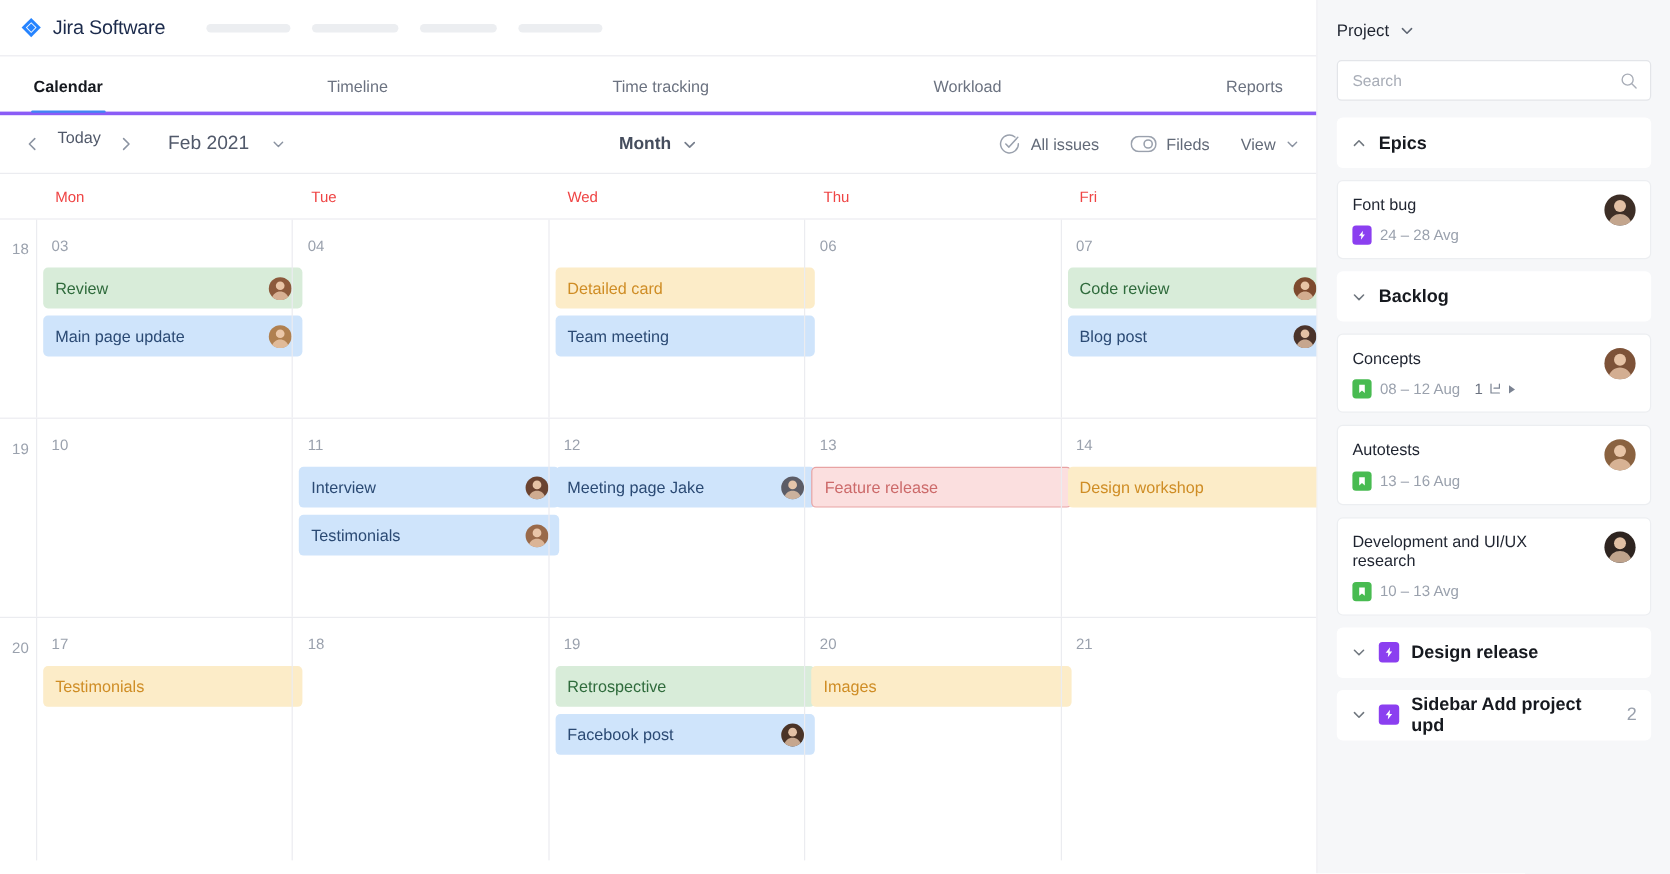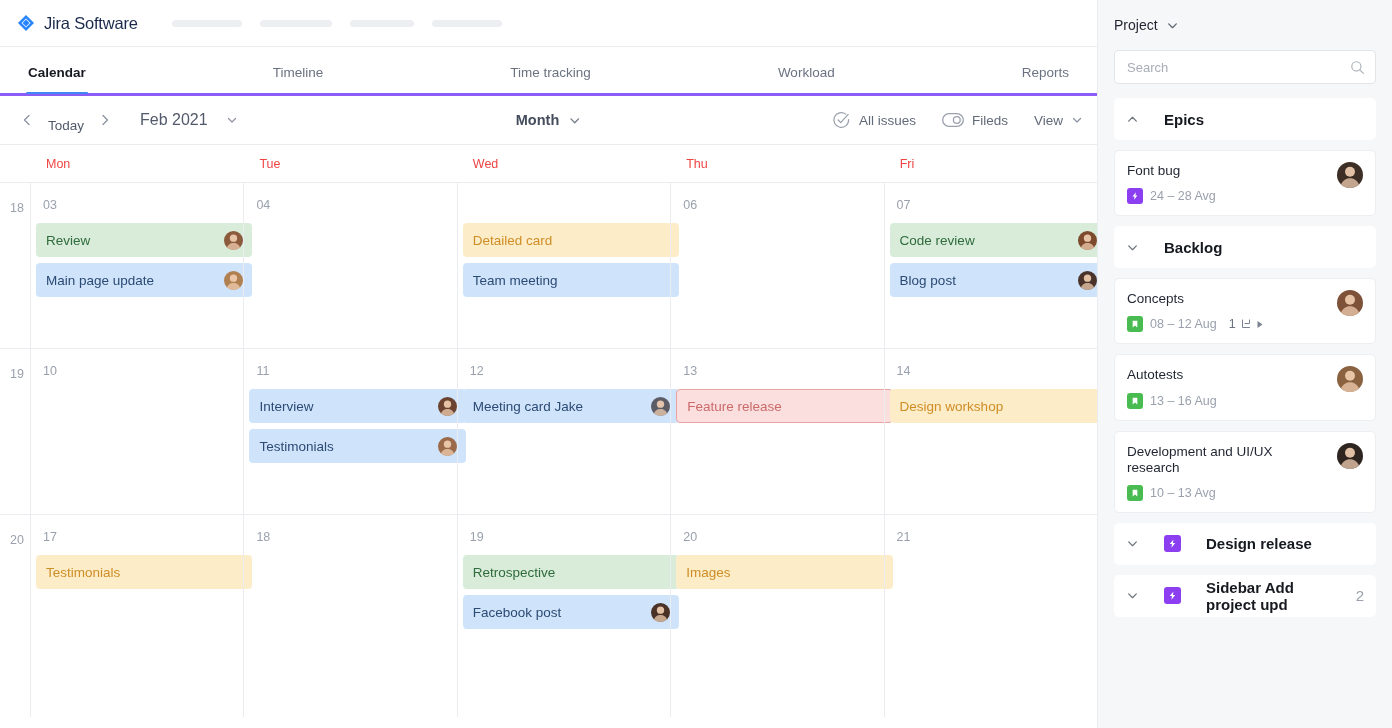--- a/index.html
+++ b/index.html
@@ -32,21 +32,21 @@
           padding: 0 16px; border-bottom: 3px solid #8b5cf6; justify-content: space-between; }
   .tab { position: relative; font-size: 13.5px; color: #6b7280; padding: 0 12px 13px 12px;
          cursor: pointer; white-space: nowrap; }
   .tab.active { color: #16191f; font-weight: bold; }
   .tab.active::after { content: ""; position: absolute; left: 10px; right: 10px;
          bottom: -1px; height: 2.5px; background: #4285f4; border-radius: 2px; }
 
   
   .cal-toolbar { height: 49px; display: flex; align-items: center; padding: 0 14px;
                  border-bottom: 1px solid #ebecf0; }
-  .nav-group { display: flex; align-items: flex-end; gap: 2px; }
+  .nav-group { display: flex; align-items: flex-start; gap: 2px; }
   .nav-btn { width: 26px; height: 26px; display: flex; align-items: center;
              justify-content: center; cursor: pointer; color: #8b93a1; }
   .today-btn { font-size: 13.5px; color: #51596a; padding: 0 6px; cursor: pointer; }
   .month-sel { display: flex; align-items: center; gap: 18px; margin-left: 22px;
                font-size: 16px; color: #51596a; cursor: pointer; }
   .spacer { flex: 1; }
   .view-mode { display: flex; align-items: center; gap: 9px; font-size: 14.5px;
                color: #454d5d; font-weight: bold; cursor: pointer;
                position: absolute; left: 50%; transform: translateX(-50%); }
   .tool-item { display: flex; align-items: center; gap: 8px; font-size: 13.5px;
@@ -89,21 +89,21 @@
   .side-title { font-size: 14px; color: #1f2430; }
   .search { height: 34px; background: #fff; border: 1px solid #e3e5e9;
             border-radius: 4px; display: flex; align-items: center;
             padding: 0 10px 0 12px; margin-bottom: 14px; }
   .search input { border: none; outline: none; flex: 1; font-size: 13px;
                   color: #333; background: transparent;
                   font-family: "Liberation Sans", sans-serif; }
   .search input::placeholder { color: #a8adb7; }
 
   .grp { background: #fff; border-radius: 5px; margin-bottom: 10px;
-         display: flex; align-items: center; gap: 25px; height: 42px;
+         display: flex; align-items: center; gap: 10px; height: 42px;
          padding: 0 12px; cursor: pointer; }
   .grp-label { font-size: 15px; font-weight: bold; color: #16191f; }
   .grp-count { font-size: 15px; color: #9aa1ad; margin-left: 6px; }
   .chev { color: #70777f; display: flex; align-items: center; }
 
   .card { background: #fff; border-radius: 5px; margin-bottom: 10px;
           padding: 12px 12px 11px 12px; position: relative; cursor: pointer;
           border: 1px solid #eceef1; }
   .card-title { font-size: 13.5px; color: #1f2430; margin-bottom: 9px;
                 padding-right: 36px; line-height: 1.2; }
@@ -299,21 +299,21 @@
                     <path d="M2.5 25 C3.5 17.5 8 15 12 15 C16 15 20.5 17.5 21.5 25 Z" fill="#f0cdb0" opacity="0.75"></path>
                     <circle cx="12" cy="9" r="4.6" fill="#f0cdb0" opacity="0.92"></circle>
                   </svg></div>
               </div>
             </div>
           </div>
           <div class="dcell">
             <div class="dnum">12</div>
             <div class="events">
               <div class="ev blue wide">
-                <span class="ev-label">Meeting card Jake</span>
+                <span class="ev-label">Meeting page Jake</span>
                 <div class="avatar" style="background: rgb(92, 92, 102);"><svg viewBox="0 0 24 24" width="100%" height="100%">
                     <path d="M2.5 25 C3.5 17.5 8 15 12 15 C16 15 20.5 17.5 21.5 25 Z" fill="#f0cdb0" opacity="0.75"></path>
                     <circle cx="12" cy="9" r="4.6" fill="#f0cdb0" opacity="0.92"></circle>
                   </svg></div>
               </div>
             </div>
           </div>
           <div class="dcell">
             <div class="dnum">13</div>
             <div class="events">

